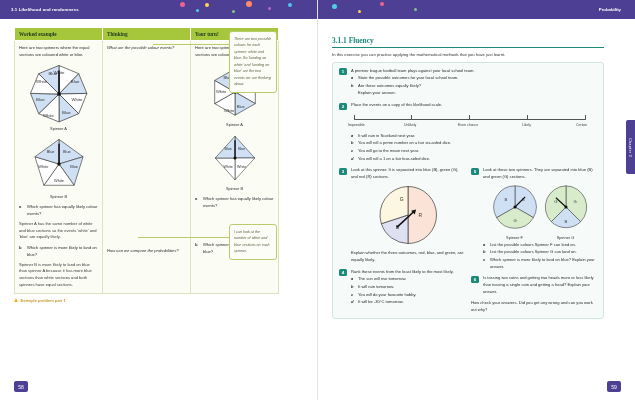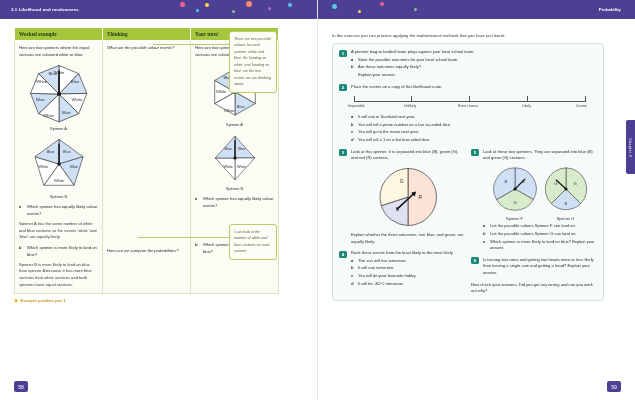--- a/index.html
+++ b/index.html
@@ -307,20 +307,24 @@
 
     <div class="rp-topband">
       <span class="confetti" style="left:14px;top:4px;width:5px;height:5px;background:#4dd0e1;"></span>
       <span class="confetti" style="left:40px;top:10px;width:3px;height:3px;background:#ffd54f;"></span>
       <span class="confetti" style="left:62px;top:2px;width:4px;height:4px;background:#f06292;"></span>
       <span class="confetti" style="left:96px;top:8px;width:3px;height:3px;background:#81c784;"></span>
       <div class="hdr-title">Probability</div>
     </div>
 
     <div class="rp-body">
+      <div class="sec-title">
+        <span>3.1.1</span>
+        <span>Fluency</span>
+      </div>
       <div class="sec-intro">In this exercise you can practise applying the mathematical methods that you have just learnt.</div>
 
       <div class="ex-card">
 
         <div class="task">
           <div class="tnum">1</div>
           <div class="tbody">
             <div>A premier league football team plays against your local school team.</div>
             <div class="sub">
               <span class="sl">a</span>

